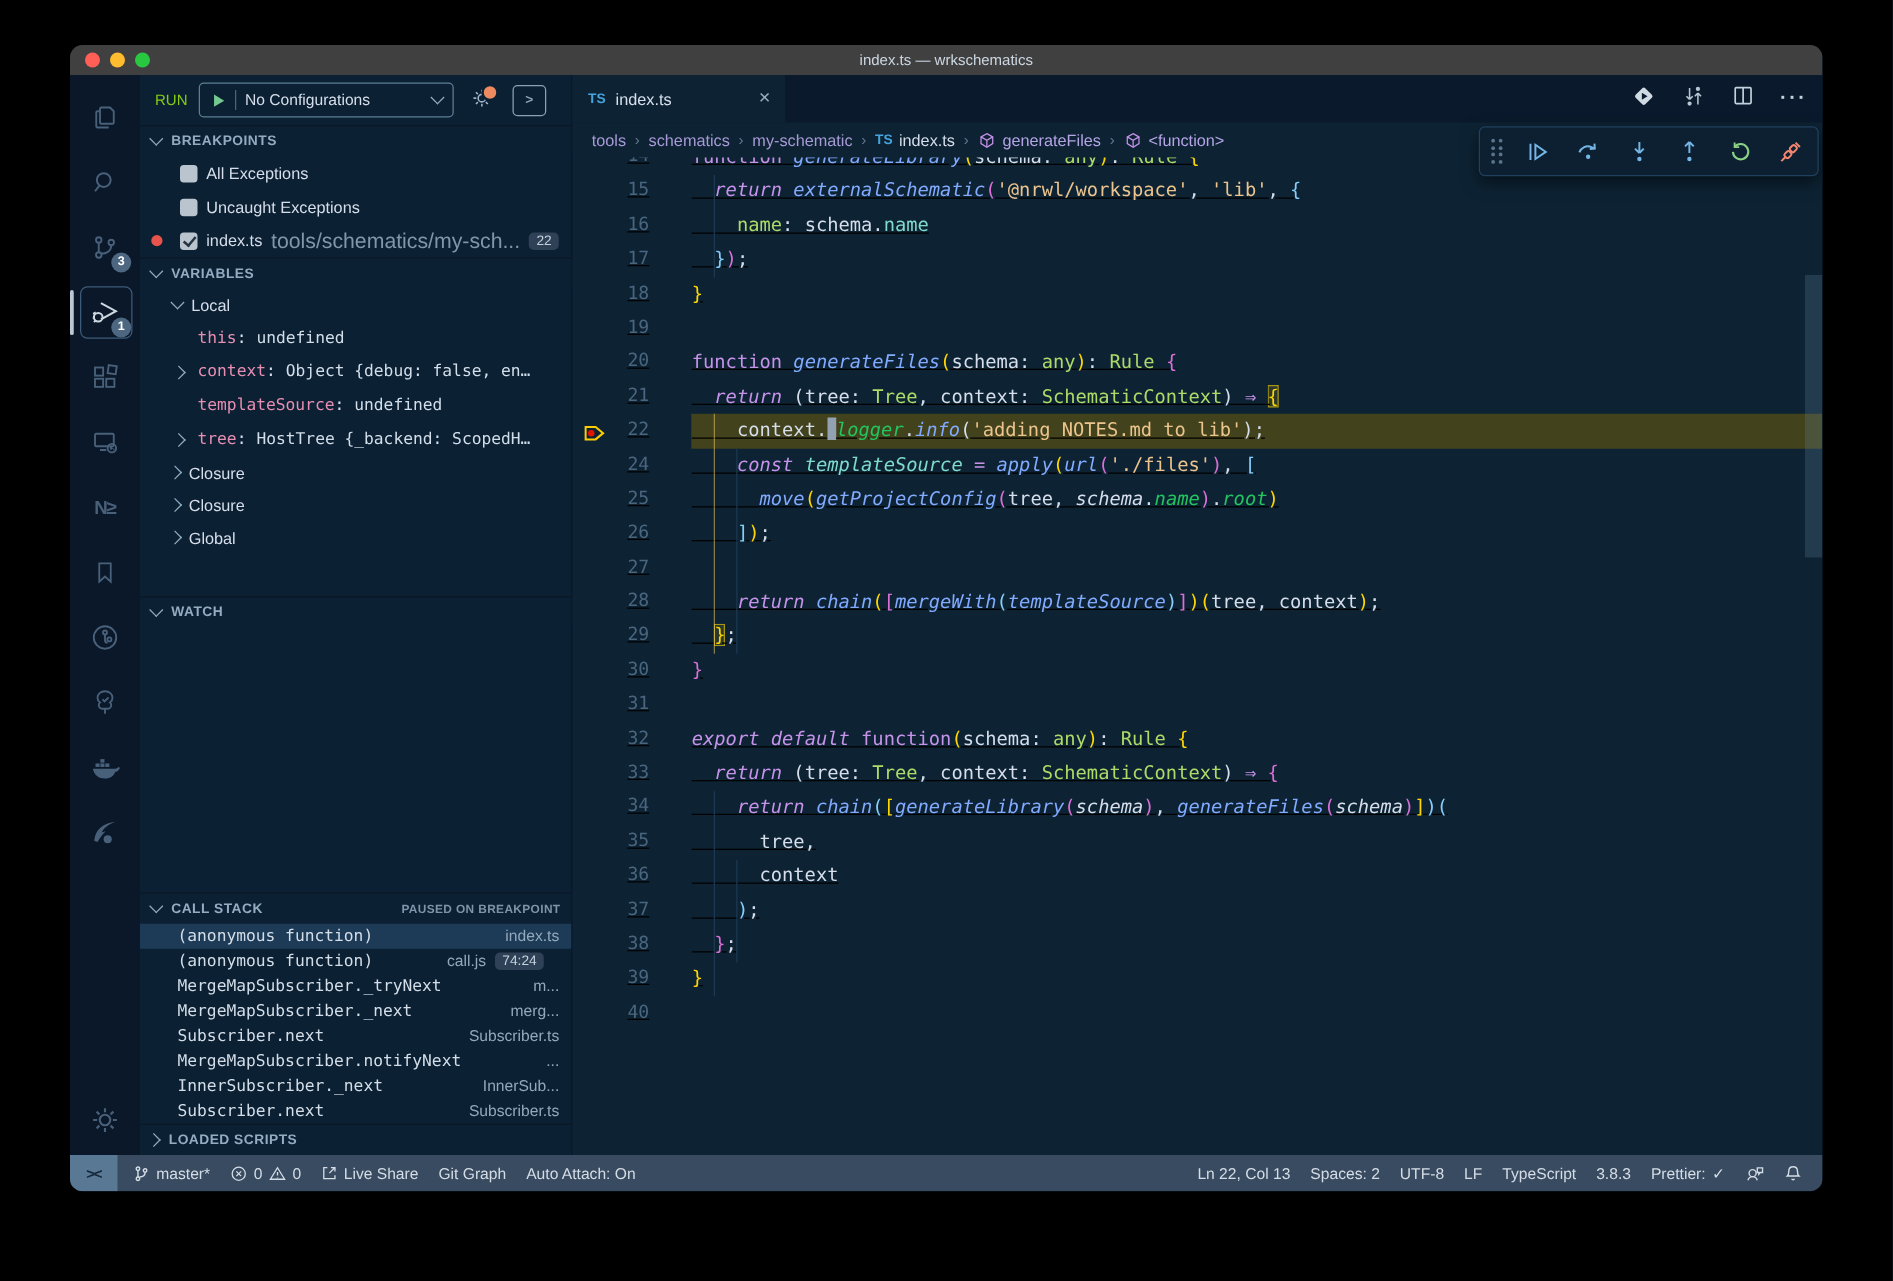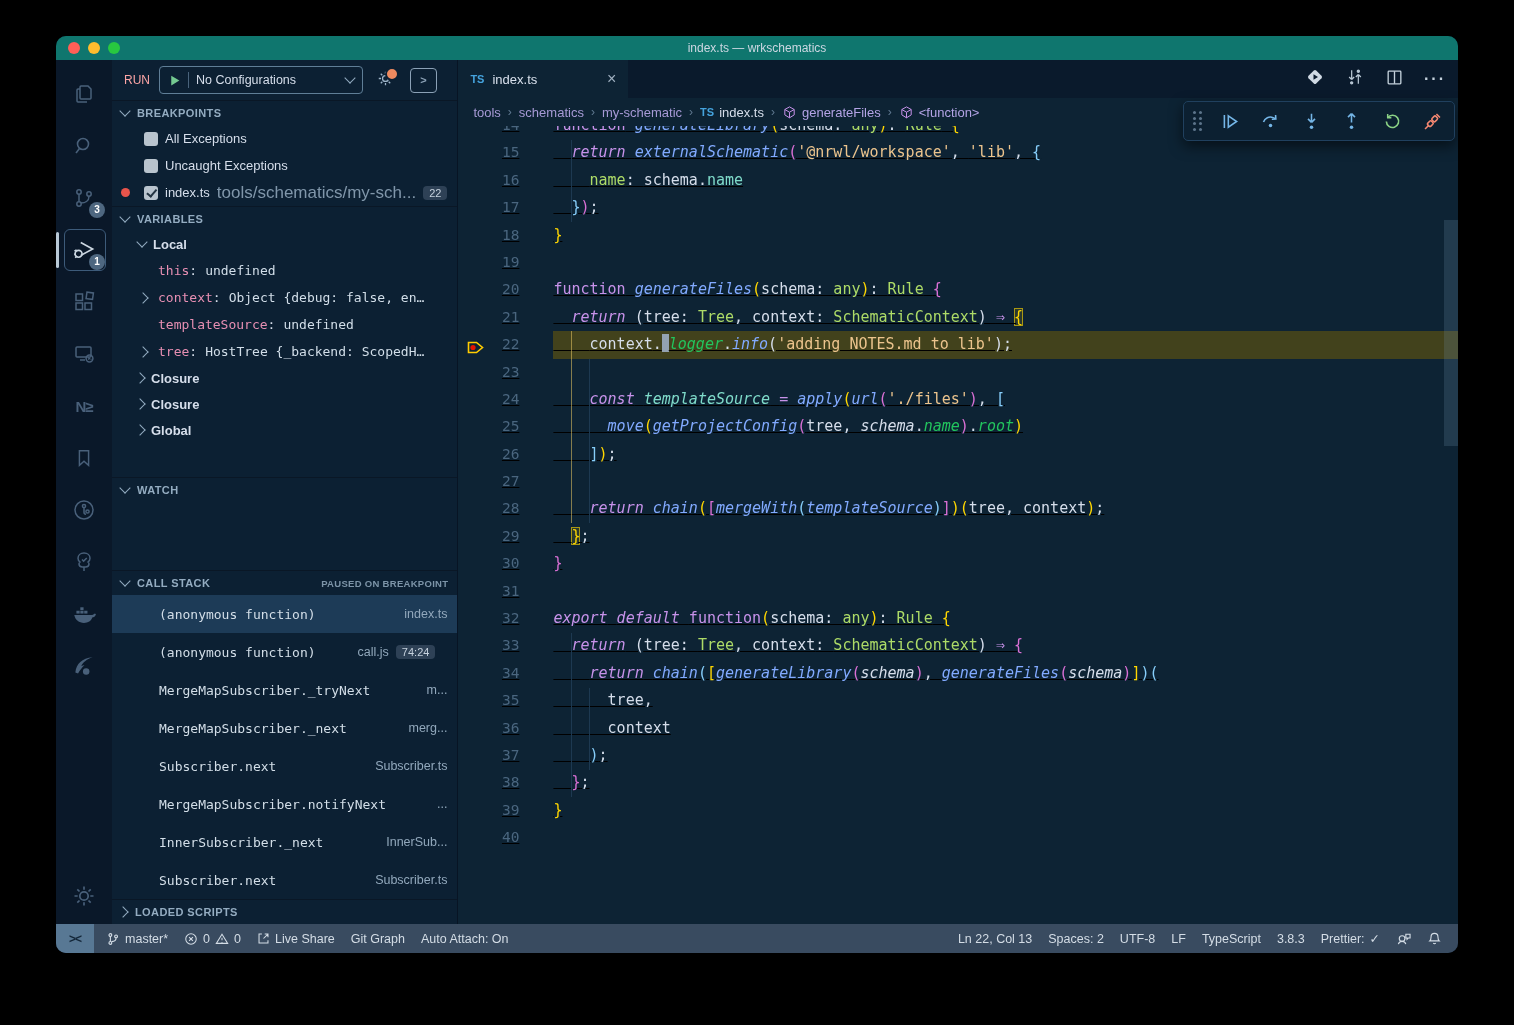--- a/index.html
+++ b/index.html
@@ -2,71 +2,71 @@
 <html><head>
 <meta charset="utf-8">
 <style>
   html,body{margin:0;padding:0;}
   body{width:1514px;height:1025px;background:#000;position:relative;overflow:hidden;
        font-family:"Liberation Sans",sans-serif;-webkit-font-smoothing:antialiased;}
   .window{position:absolute;left:56px;top:36px;width:1402px;height:917px;background:#0d2234;
           border-radius:10px;overflow:hidden;display:flex;flex-direction:column;
           box-shadow:0 25px 70px rgba(0,0,0,.8);}
   
-  .titlebar{flex:0 0 24px;background:#0f766e;position:relative;}
+  .titlebar{flex:0 0 24px;background:#404040;position:relative;}
   .traffic{position:absolute;left:12px;top:6px;display:flex;gap:8px;}
   .tl{width:12px;height:12px;border-radius:50%;}
   .title-text{text-align:center;line-height:24px;font-size:12px;color:#ccd7e2;}
   
   .main{flex:1;display:flex;min-height:0;}
   
   .activitybar{flex:0 0 56px;background:#0a1829;display:flex;flex-direction:column;align-items:center;padding-top:8px;}
   .ab-item{width:56px;height:52px;display:flex;align-items:center;justify-content:center;position:relative;color:#49607a;}
   .ab-item svg{display:block;}
   .ab-item.active{color:#ccd7e1;}
   .ab-item.active .ab-frame{position:absolute;left:8px;top:5px;width:40px;height:40px;border:1px solid #3d5b7a;border-radius:6px;}
   .ab-item.active::before{content:"";position:absolute;left:0;top:8px;width:3px;height:36px;background:#b9c9d6;border-radius:2px;}
   .ab-badge{position:absolute;right:7px;bottom:6px;min-width:16px;height:16px;border-radius:9px;background:#4e6780;
             color:#fff;font-size:10px;line-height:16px;text-align:center;font-weight:700;}
   .ab-spacer{flex:1;}
   .nx-text{font-size:15px;font-weight:700;letter-spacing:-1px;}
   
   .sidebar{flex:0 0 320px;background:#0c2033;border-right:1px solid #081424;display:flex;flex-direction:column;
            color:#d6deeb;font-size:13px;min-height:0;}
   .run-row{flex:0 0 40px;display:flex;align-items:center;padding:0 12px;}
-  .run-label{color:#fca5a5;font-size:12px;margin-right:9px;}
+  .run-label{color:#84cc16;font-size:12px;margin-right:9px;}
   .run-dd{height:26px;border:1px solid #5f7e97;border-radius:4px;display:flex;align-items:center;padding:0 8px;gap:7px;width:186px;}
   .dd-sep{width:1px;height:16px;background:#49637c;}
   .run-config{font-size:12.5px;color:#d6deeb;flex:1;white-space:nowrap;}
   .chev{width:7px;height:7px;border-left:1.5px solid #93abc0;border-bottom:1.5px solid #93abc0;display:inline-block;}
   .chev.down{transform:rotate(-45deg);margin-top:-4px;}
   .chev.right{transform:rotate(-135deg);margin-left:-2px;}
   .gear-wrap{position:relative;margin-left:14px;color:#9db3c7;}
   .gear-dot{position:absolute;top:-3px;right:-5px;width:10px;height:10px;border-radius:50%;background:#ee8a5f;border:2px solid #0c2033;}
   .console-btn{width:25px;height:23px;border:1.5px solid #8ba1b6;border-radius:4px;margin-left:16px;color:#8ba1b6;
                display:flex;align-items:center;justify-content:center;font-size:11px;font-weight:700;}
   .sec-h{flex:0 0 24px;display:flex;align-items:center;gap:8px;padding:0 9px;font-size:11px;font-weight:700;
          letter-spacing:.4px;color:#94acc1;border-top:1px solid #0a1726;background:#0c2033;}
   .sec-h .right-note{margin-left:auto;font-size:9.5px;color:#7d94a8;letter-spacing:.3px;}
   .bp-row{height:27px;display:flex;align-items:center;gap:7px;padding-left:32px;position:relative;white-space:nowrap;overflow:hidden;}
   .bp-dot{position:absolute;left:9px;top:9px;width:9px;height:9px;border-radius:50%;background:#e8544b;}
   .cb{flex:0 0 14px;width:14px;height:14px;border-radius:3px;background:#b9c4ce;position:relative;}
   .cb.checked::after{content:"";position:absolute;left:4.5px;top:1.5px;width:3.5px;height:7.5px;
         border-right:2px solid #243442;border-bottom:2px solid #243442;transform:rotate(40deg);}
   .bp-path{color:#8096aa;font-size:17px;overflow:hidden;text-overflow:ellipsis;flex:1;}
   .badge{background:#2e4156;border-radius:4px;padding:1px 6px;font-size:11px;color:#c6d2de;margin-right:10px;}
-  .scope-row,.group-row{height:26px;display:flex;align-items:center;gap:7px;font-weight:700;}
+  .scope-row,.group-row{height:26px;display:flex;align-items:center;gap:7px;font-weight:400;}
   .scope-row{padding-left:26px;}
   .group-row{padding-left:26px;}
   .var-row{height:27px;display:flex;align-items:center;font-family:"DejaVu Sans Mono",monospace;font-size:13px;
            padding-left:46px;position:relative;white-space:nowrap;overflow:hidden;}
   .var-row .chev{position:absolute;left:29px;top:10px;}
   .vn{color:#e78fb3;}.vv{color:#d2dee9;margin-left:8px;}.vc{color:#d6deeb;}
   .watch-body{flex:1;min-height:10px;}
-  .cs-row{height:38px;display:flex;align-items:center;padding:0 10px 0 47px;
+  .cs-row{height:20px;display:flex;align-items:center;padding:0 10px 0 30px;
           font-family:"DejaVu Sans Mono",monospace;font-size:13px;color:#d3dee8;white-space:nowrap;overflow:hidden;}
   .cs-row.selected{background:#1d3b57;}
   .cs-file{margin-left:auto;font-family:"Liberation Sans",sans-serif;font-size:12.5px;color:#92a8bc;
            display:flex;align-items:center;gap:7px;padding-left:8px;}
   
   .editor{flex:1;display:flex;flex-direction:column;position:relative;background:#0d2334;min-width:0;}
   .tabbar{flex:0 0 38px;background:#0a1a2c;display:flex;position:relative;}
   .tab{width:146px;background:#0d2334;display:flex;align-items:center;gap:8px;padding:0 12px;font-size:13px;color:#d8e0ec;}
   .ts-ico{color:#45a3dd;font-weight:700;font-size:11px;}
   .tab-close{margin-left:auto;color:#9fb0c0;font-size:16px;line-height:1;}
@@ -465,21 +465,20 @@
             <div class="code-row"><span class="gutter">16</span><span class="code-text"><span class="tk-pln">    </span><span class="tk-key">name</span><span class="tk-pln">: </span><span class="tk-pln">schema</span><span class="tk-pln">.</span><span class="tk-prop">name</span></span></div>
             <div class="code-row"><span class="gutter">17</span><span class="code-text"><span class="tk-pln">  </span><span class="tk-b3">}</span><span class="tk-b2">)</span><span class="tk-pln">;</span></span></div>
             <div class="code-row"><span class="gutter">18</span><span class="code-text"><span class="tk-b1">}</span></span></div>
             <div class="code-row"><span class="gutter">19</span><span class="code-text"></span></div>
             <div class="code-row"><span class="gutter">20</span><span class="code-text"><span class="tk-kwr">function</span><span class="tk-pln"> </span><span class="tk-fn">generateFiles</span><span class="tk-b1">(</span><span class="tk-pln">schema</span><span class="tk-pln">: </span><span class="tk-typ">any</span><span class="tk-b1">)</span><span class="tk-pln">: </span><span class="tk-typ">Rule</span><span class="tk-pln"> </span><span class="tk-b2">{</span></span></div>
             <div class="code-row"><span class="gutter">21</span><span class="code-text"><span class="tk-pln">  </span><span class="tk-kw">return</span><span class="tk-pln"> (</span><span class="tk-pln">tree</span><span class="tk-pln">: </span><span class="tk-typ">Tree</span><span class="tk-pln">, </span><span class="tk-pln">context</span><span class="tk-pln">: </span><span class="tk-typ">SchematicContext</span><span class="tk-pln">) </span><span class="tk-kw">⇒</span><span class="tk-pln"> </span><span class="tk-b1m">{</span></span></div>
             <div class="code-row current"><span class="gutter">22<span class="bp-icon"><svg width="17" height="15" viewBox="0 0 17 15" fill="none">
                     <path d="M1.5 2.5h8l6 5-6 5h-8z" stroke="#ffcc00" stroke-width="1.6"></path>
                     <circle cx="6" cy="7.5" r="2.6" fill="#e51400"></circle>
                   </svg></span></span><span class="code-text"><span class="tk-pln">    </span><span class="tk-pln">context</span><span class="tk-pln">.</span><span class="caret"></span><span class="tk-propit">logger</span><span class="tk-pln">.</span><span class="tk-fn">info</span><span class="tk-pln">(</span><span class="tk-str">'adding NOTES.md to lib'</span><span class="tk-pln">)</span><span class="tk-pln">;</span></span></div>
-            <div class="code-row"><span class="gutter">23</span><span class="code-text"></span></div>
             <div class="code-row"><span class="gutter">24</span><span class="code-text"><span class="tk-pln">    </span><span class="tk-kw">const</span><span class="tk-pln"> </span><span class="tk-decl">templateSource</span><span class="tk-pln"> </span><span class="tk-kw">=</span><span class="tk-pln"> </span><span class="tk-fn">apply</span><span class="tk-b1">(</span><span class="tk-fn">url</span><span class="tk-b2">(</span><span class="tk-str">'./files'</span><span class="tk-b2">)</span><span class="tk-pln">, </span><span class="tk-b3">[</span></span></div>
             <div class="code-row"><span class="gutter">25</span><span class="code-text"><span class="tk-pln">      </span><span class="tk-fn">move</span><span class="tk-b1">(</span><span class="tk-fn">getProjectConfig</span><span class="tk-b2">(</span><span class="tk-pln">tree</span><span class="tk-pln">, </span><span class="tk-plnit">schema</span><span class="tk-pln">.</span><span class="tk-propit">name</span><span class="tk-b2">)</span><span class="tk-pln">.</span><span class="tk-propit">root</span><span class="tk-b1">)</span></span></div>
             <div class="code-row"><span class="gutter">26</span><span class="code-text"><span class="tk-pln">    </span><span class="tk-b3">]</span><span class="tk-b1">)</span><span class="tk-pln">;</span></span></div>
             <div class="code-row"><span class="gutter">27</span><span class="code-text"></span></div>
             <div class="code-row"><span class="gutter">28</span><span class="code-text"><span class="tk-pln">    </span><span class="tk-kw">return</span><span class="tk-pln"> </span><span class="tk-fn">chain</span><span class="tk-b1">(</span><span class="tk-b2">[</span><span class="tk-fn">mergeWith</span><span class="tk-b3">(</span><span class="tk-fn">templateSource</span><span class="tk-b3">)</span><span class="tk-b2">]</span><span class="tk-b1">)</span><span class="tk-b1">(</span><span class="tk-pln">tree</span><span class="tk-pln">, </span><span class="tk-pln">context</span><span class="tk-b1">)</span><span class="tk-pln">;</span></span></div>
             <div class="code-row"><span class="gutter">29</span><span class="code-text"><span class="tk-pln">  </span><span class="tk-b1m">}</span><span class="tk-pln">;</span></span></div>
             <div class="code-row"><span class="gutter">30</span><span class="code-text"><span class="tk-b2">}</span></span></div>
             <div class="code-row"><span class="gutter">31</span><span class="code-text"></span></div>
             <div class="code-row"><span class="gutter">32</span><span class="code-text"><span class="tk-kw">export</span><span class="tk-pln"> </span><span class="tk-kw">default</span><span class="tk-pln"> </span><span class="tk-kwr">function</span><span class="tk-b1">(</span><span class="tk-pln">schema</span><span class="tk-pln">: </span><span class="tk-typ">any</span><span class="tk-b1">)</span><span class="tk-pln">: </span><span class="tk-typ">Rule</span><span class="tk-pln"> </span><span class="tk-b1">{</span></span></div>
             <div class="code-row"><span class="gutter">33</span><span class="code-text"><span class="tk-pln">  </span><span class="tk-kw">return</span><span class="tk-pln"> (</span><span class="tk-pln">tree</span><span class="tk-pln">: </span><span class="tk-typ">Tree</span><span class="tk-pln">, </span><span class="tk-pln">context</span><span class="tk-pln">: </span><span class="tk-typ">SchematicContext</span><span class="tk-pln">) </span><span class="tk-kw">⇒</span><span class="tk-pln"> </span><span class="tk-b2">{</span></span></div>

